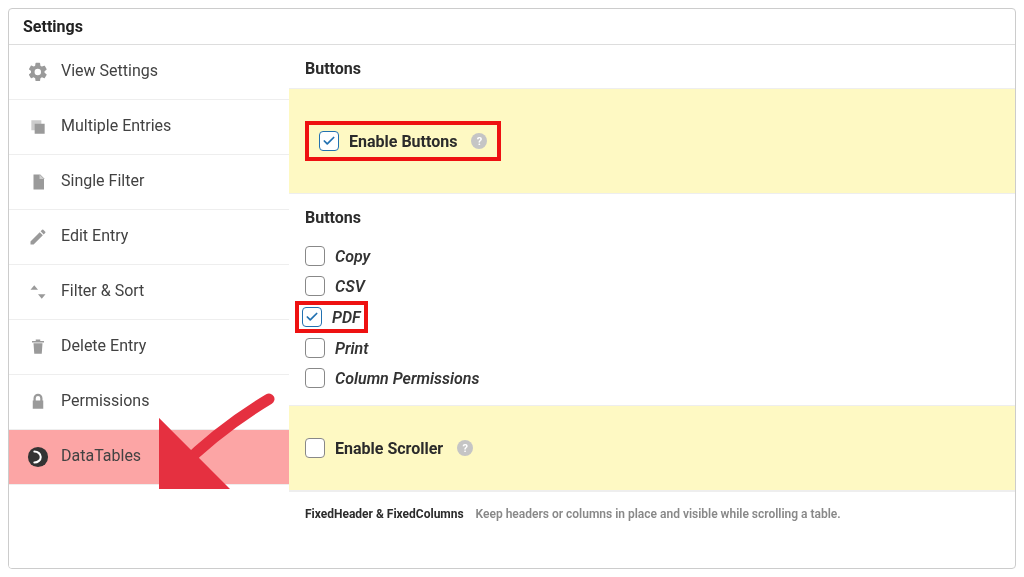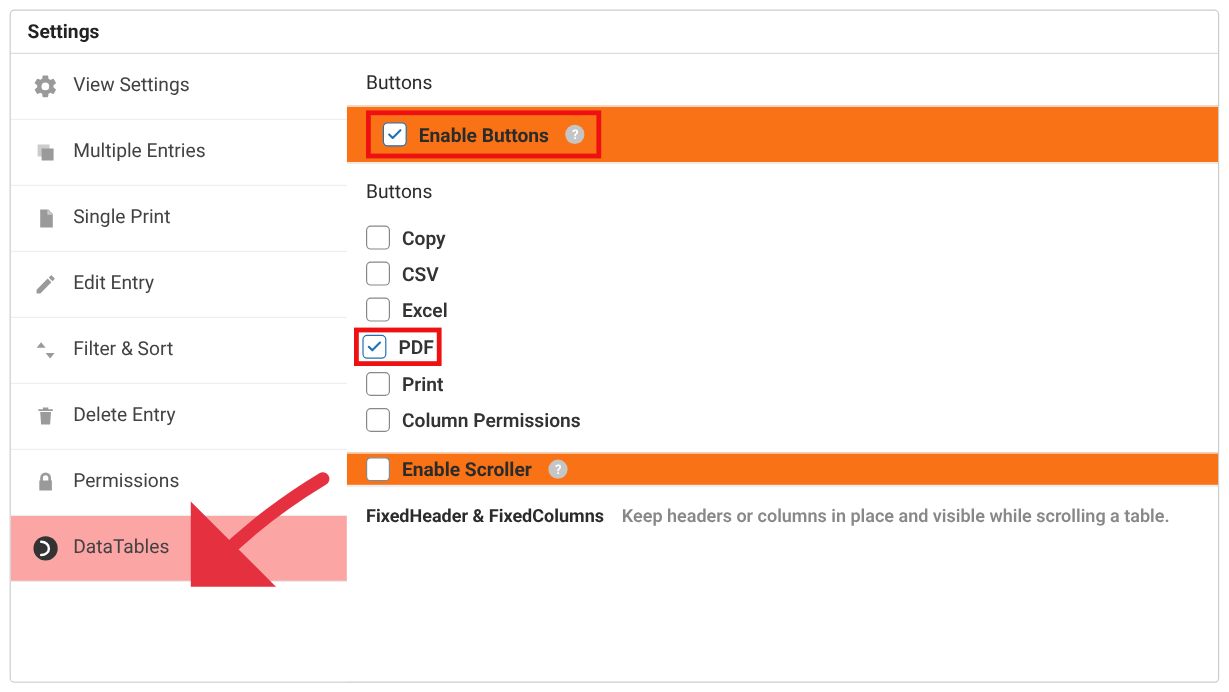--- a/index.html
+++ b/index.html
@@ -52,28 +52,28 @@
       justify-content: center;
       color: #9a9a9a;
     }
     .sidebar-item.active .sidebar-icon { color: #555; }
     .content {
       flex: 1;
       overflow-y: auto;
       position: relative;
     }
     .section-heading {
-      font-weight: 400;
+      font-weight: 700;
       font-size: 16px;
       color: #2b2b2b;
       padding: 14px 16px 10px;
     }
     .option-row {
-      padding: 3px 16px;
-      background: #f97316;
+      padding: 32px 16px;
+      background: #fef9c3;
       border-top: 1px solid #eee;
       border-bottom: 1px solid #eee;
     }
     .redbox {
       display: inline-flex;
       align-items: center;
       border: 4px solid #e11;
       padding: 6px 10px;
       gap: 10px;
     }
@@ -121,31 +121,32 @@
       margin-left: 4px;
     }
     .button-list {
       padding: 4px 16px 12px;
     }
     .button-list .row {
       display: flex;
       align-items: center;
       gap: 10px;
       padding: 5px 0;
+      font-style: italic;
     }
     .button-list .row.red {
       border: 4px solid #e11;
       padding: 2px 3px;
       margin-left: -10px;
       display: inline-flex;
     }
     .fixed-row {
       padding: 14px 16px 18px;
       border-top: 1px solid #eee;
-      font-size: 15px;
+      font-size: 12px;
       line-height: 1.45;
     }
     .fixed-row .title {
       font-weight: 700;
       color: #2b2b2b;
     }
     .fixed-row .desc {
       color: #888;
       font-weight: 600;
     }
@@ -184,21 +185,21 @@
         <span>Multiple Entries</span>
       </div>
 
       <div class="sidebar-item">
         <span class="sidebar-icon">
           <svg width="18" height="20" viewBox="0 0 24 24" fill="currentColor">
               <path d="M6 2h9l5 5v15H6z"></path>
               <path d="M14 2v6h6" fill="#fff" opacity=".5"></path>
             </svg>
         </span>
-        <span>Single Print</span>
+        <span>Single Filter</span>
       </div>
 
       <div class="sidebar-item">
         <span class="sidebar-icon">
           <svg width="20" height="20" viewBox="0 0 24 24" fill="currentColor">
               <path d="M3 17.25V21h3.75L17.81 9.94l-3.75-3.75zM20.71 7.04a1 1 0 0 0 0-1.41l-2.34-2.34a1 1 0 0 0-1.41 0l-1.83 1.83 3.75 3.75z"></path>
             </svg>
         </span>
         <span>Edit Entry</span>
       </div>
@@ -262,24 +263,20 @@
 
       <div class="button-list">
         <div class="row">
           <span class="cb"></span>
           <span class="chk-label normal">Copy</span>
         </div>
         <div class="row">
           <span class="cb"></span>
           <span class="chk-label normal">CSV</span>
         </div>
-        <div class="row">
-          <span class="cb"></span>
-          <span class="chk-label normal">Excel</span>
-        </div>
         <div class="row red">
           <span class="cb checked">
               <svg width="14" height="14" viewBox="0 0 24 24">
                 <path d="M4 12l5 5L20 6" stroke="#2271b1" stroke-width="3" fill="none" stroke-linecap="round" stroke-linejoin="round"></path>
               </svg>
             </span>
           <span class="chk-label normal">PDF</span>
         </div>
         <div class="row">
           <span class="cb"></span>

